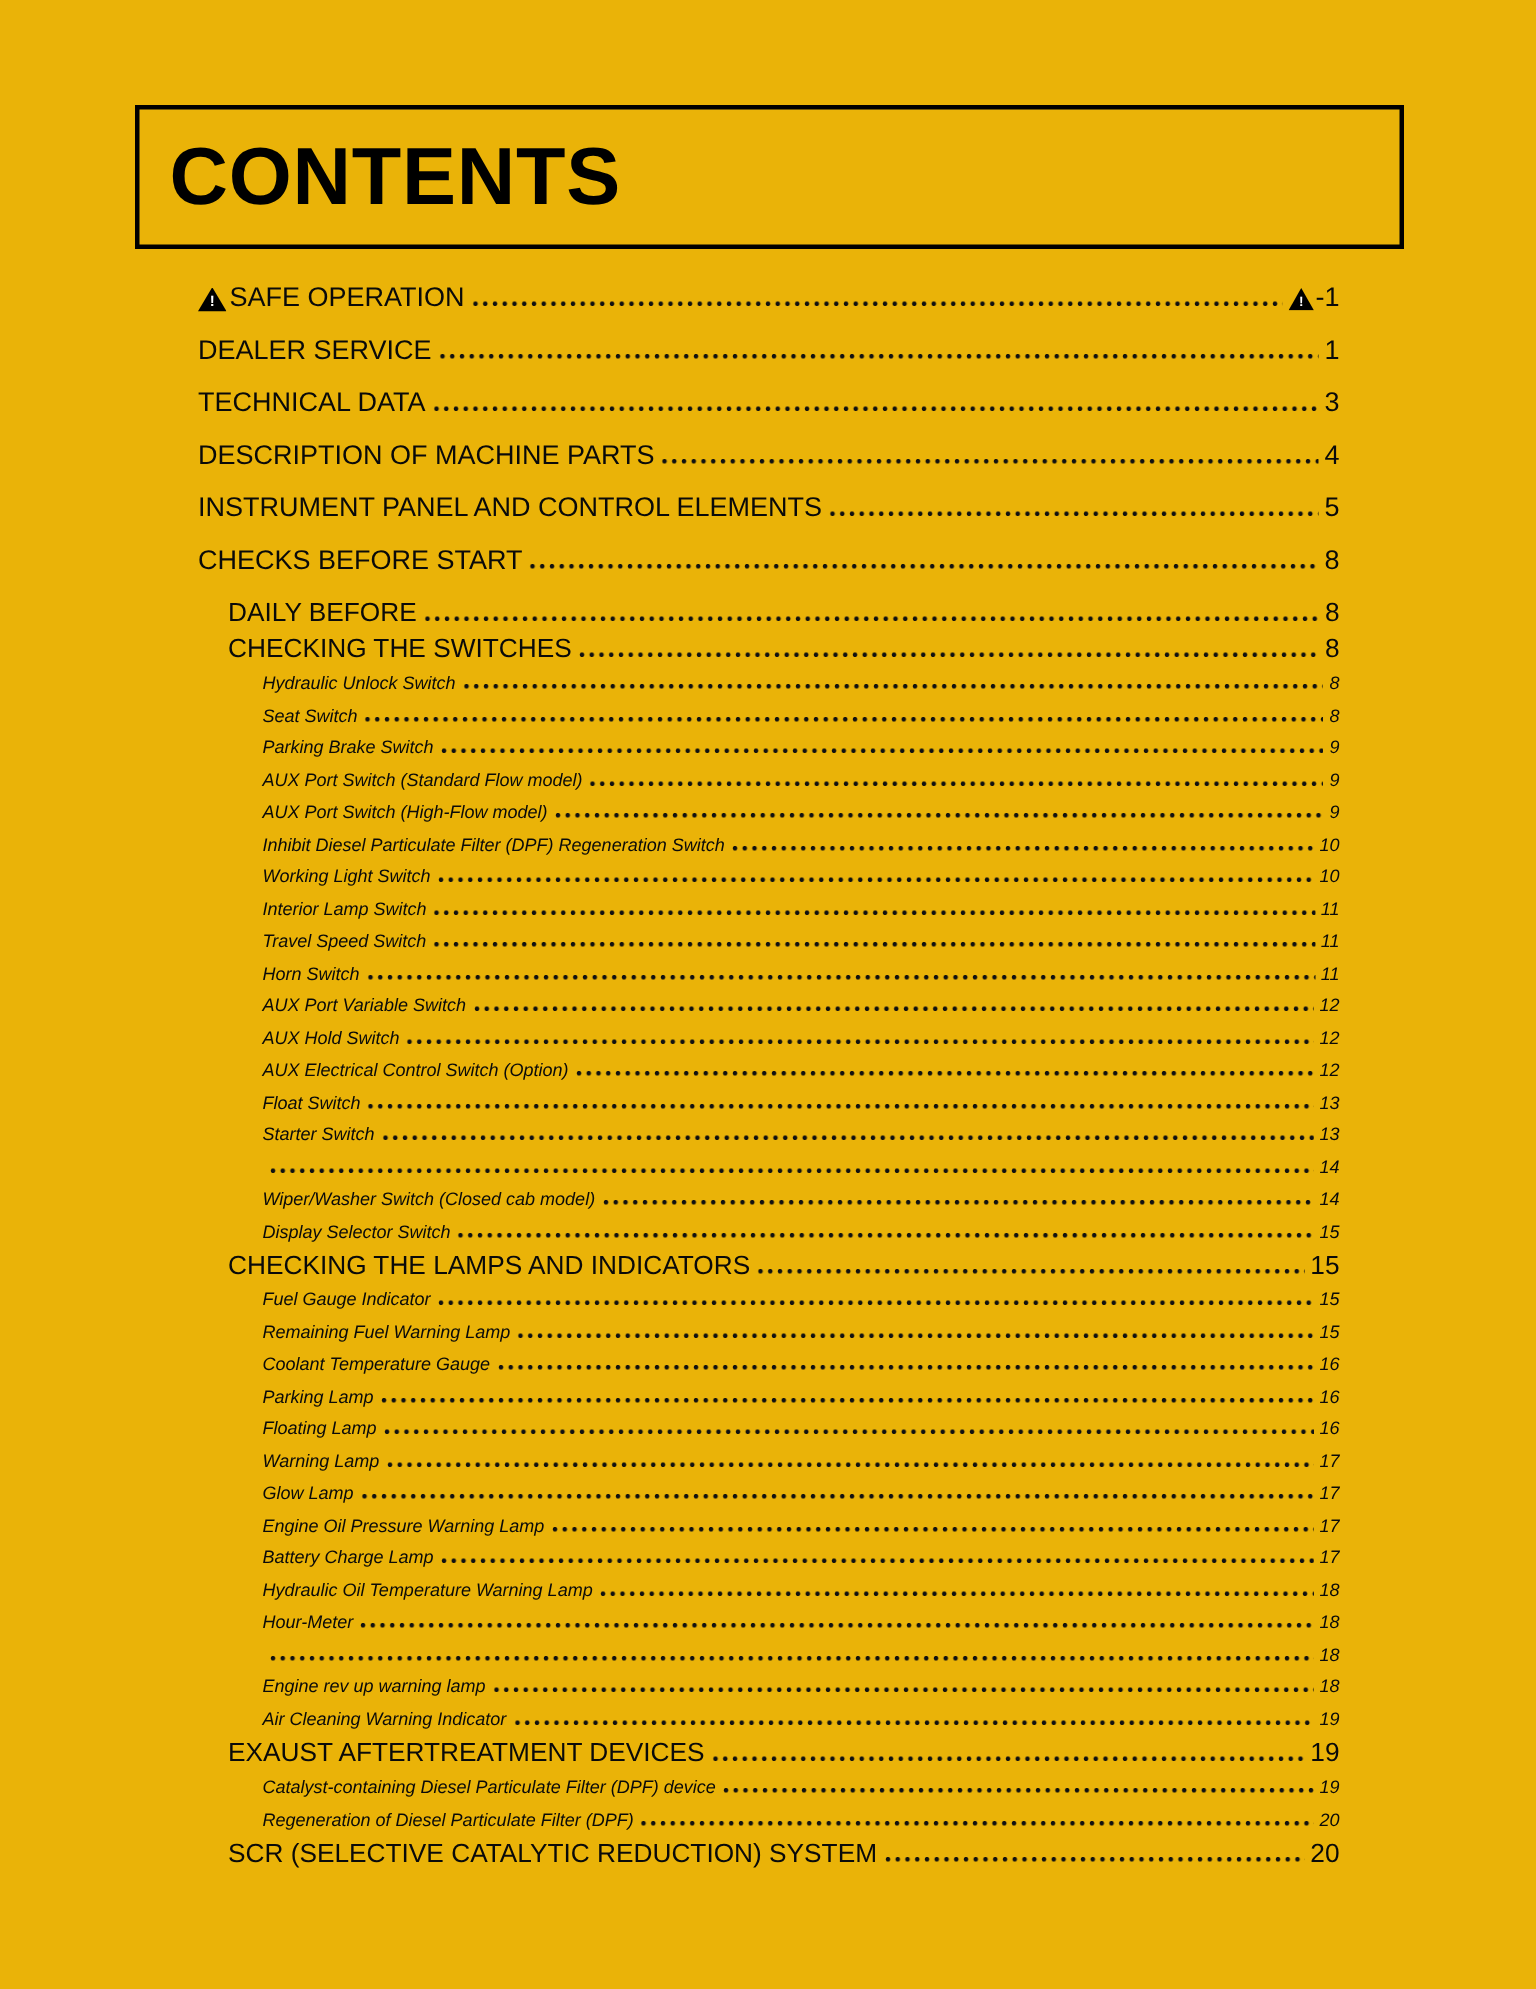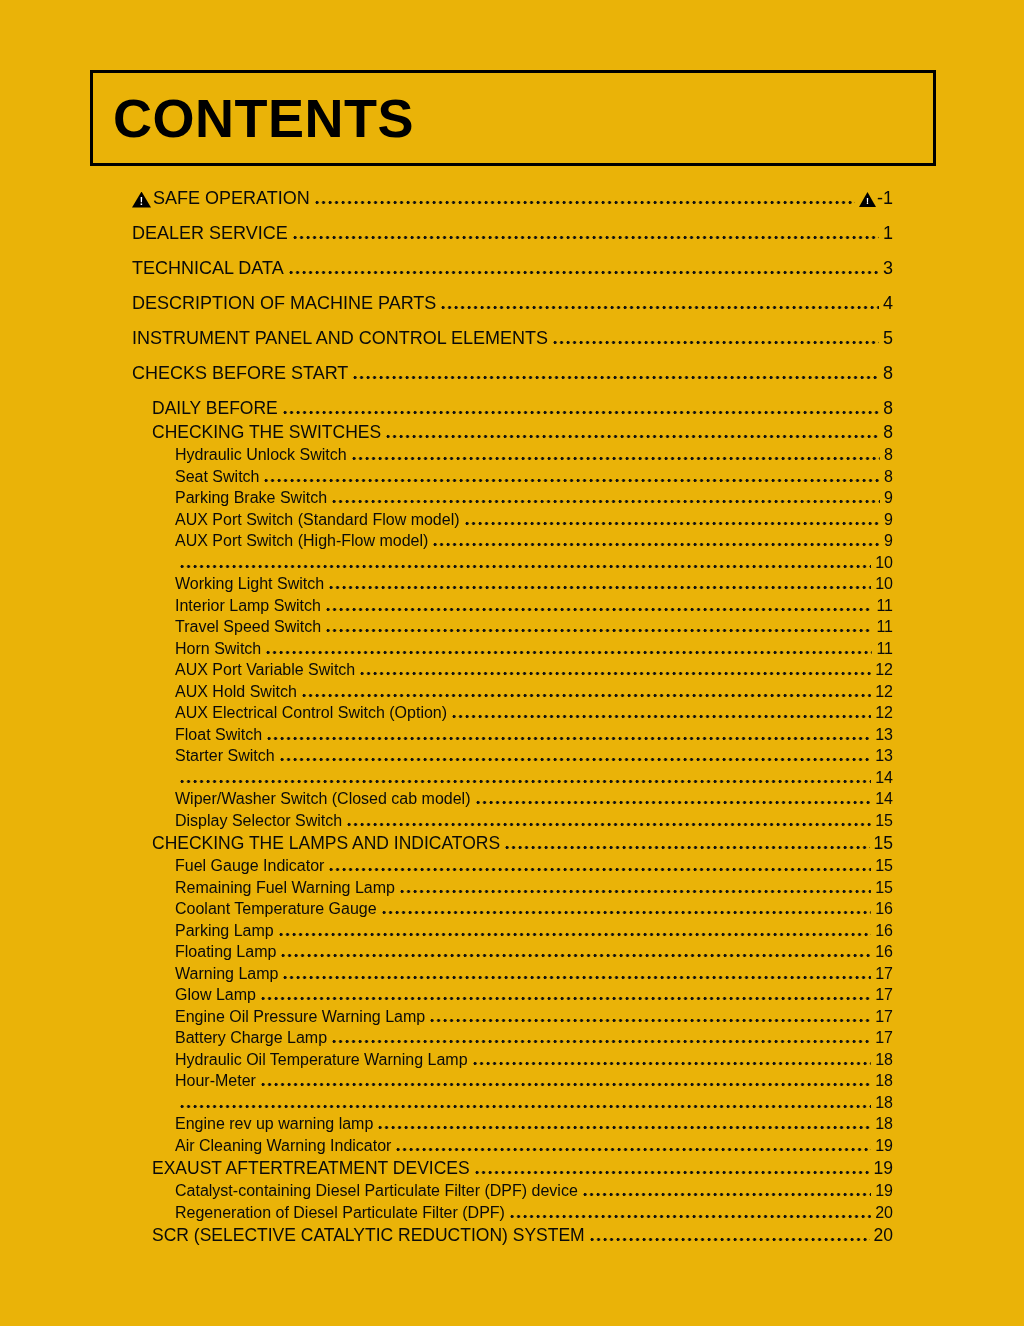--- a/index.html
+++ b/index.html
@@ -49,21 +49,21 @@
     margin: 0 4px 0 5px;
     height: 3px;
     min-width: 12px;
     background-image: radial-gradient(circle at 2px 1.5px, #111 1.25px, transparent 1.8px);
     background-size: 6.5px 3px;
     background-repeat: repeat-x;
     background-position: left bottom;
   }
   .lvl0 { font-size: 18px;   line-height: 21px; margin-bottom: 14px; }
   .lvl1 { font-size: 17.5px; line-height: 20px; margin-bottom: 4px;  margin-left: 20px; }
-  .lvl2 { font-size: 16px; line-height: 18px; margin-bottom: 3.5px; margin-left: 43px; }
+  .lvl2 { font-size: 12px; line-height: 18px; margin-bottom: 3.5px; margin-left: 43px; font-style: italic; }
   .warn-tri {
     display: inline-block;
     width: 19px;
     height: 16px;
     background: #000000;
     clip-path: polygon(50% 0, 100% 100%, 0 100%);
     color: #ffffff;
     font-size: 10px;
     font-weight: bold;
     text-align: center;
@@ -177,20 +177,21 @@
         </span>
       </div>
       <div class="toc-row lvl2">
         <span class="label">AUX Port Switch (High-Flow model)</span>
         <span class="dots"></span>
         <span class="page-num">
           <span>9</span>
         </span>
       </div>
       <div class="toc-row lvl2">
+        <span class="label">Inhibit Diesel Particulate Filter (DPF) Regeneration Switch</span>
         <span class="dots"></span>
         <span class="page-num">
           <span>10</span>
         </span>
       </div>
       <div class="toc-row lvl2">
         <span class="label">Working Light Switch</span>
         <span class="dots"></span>
         <span class="page-num">
           <span>10</span>

